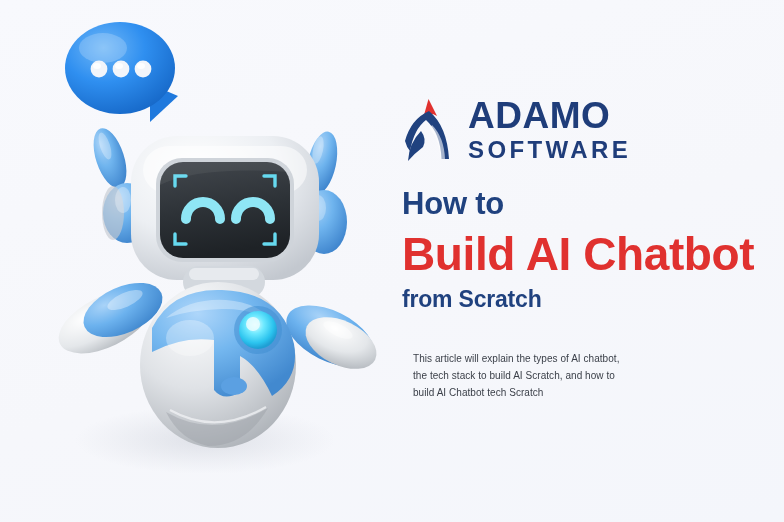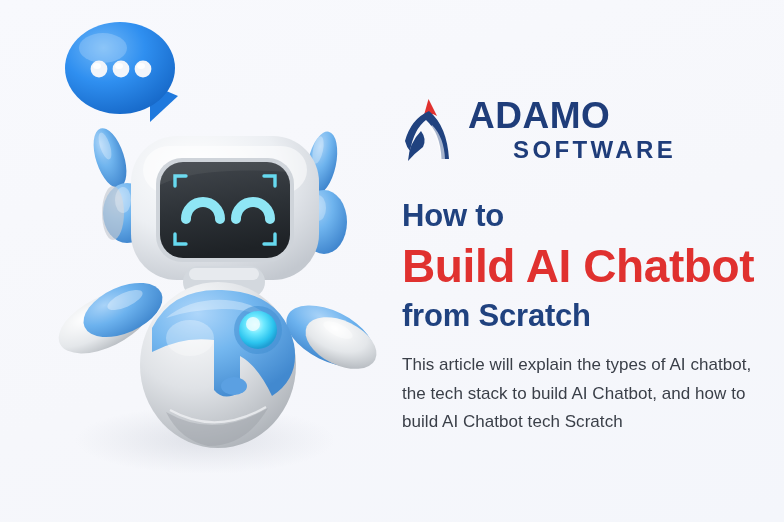--- a/index.html
+++ b/index.html
@@ -47,43 +47,42 @@
     color:#1f3d7a;
     letter-spacing:0.5px;
     font-family:"Liberation Sans", sans-serif;
   }
   #brand-name-software {
     font-size:24px;
     font-weight:bold;
     color:#1f3d7a;
     letter-spacing:3.4px;
     margin-top:4px;
-    margin-left:45px;
-  }
-
-  
-  #headline { position:absolute; left:4px; top:198px; width:375px; }
+  }
+
+  
+  #headline { position:absolute; left:4px; top:186px; width:375px; }
   .headline-line { display:block; white-space:nowrap; }
   #headline-line-1 {
     font-size:31px; font-weight:bold; color:#20427f;
     letter-spacing:-0.2px; line-height:1.15;
   }
   #headline-line-2 {
     font-size:46px; font-weight:bold; color:#e0312f;
     letter-spacing:-0.4px; line-height:1.22; margin-top:4px;
   }
   #headline-line-3 {
-    font-size:31px; font-weight:bold; color:#20427f;
+    font-size:23px; font-weight:bold; color:#20427f;
     letter-spacing:-0.2px; line-height:1.18; margin-top:4px;
   }
 
   
   #description {
-    position:absolute; left:4px; top:351px; width:310px;
-    font-size:17px; color:#3a3f48; line-height:1.68;
+    position:absolute; left:15px; top:351px; width:310px;
+    font-size:10px; color:#3a3f48; line-height:1.68;
     letter-spacing:0.05px;
   }
   #description span { display:block; white-space:nowrap; }
 </style>
 </head>
 <body>
 
 <div id="stage">
 
   <div id="robot-illustration">
@@ -253,18 +252,18 @@
     </div>
 
     <div id="headline">
       <span class="headline-line" id="headline-line-1">How to</span>
       <span class="headline-line" id="headline-line-2">Build AI Chatbot</span>
       <span class="headline-line" id="headline-line-3">from Scratch</span>
     </div>
 
     <div id="description">
       <span>This article will explain the types of AI chatbot,</span>
-      <span>the tech stack to build AI Chatbot, and how to</span>
+      <span>the tech stack to build AI Scratch, and how to</span>
       <span>build AI Chatbot tech Scratch</span>
     </div>
 
   </div>
 </div>
 
 </body></html>

